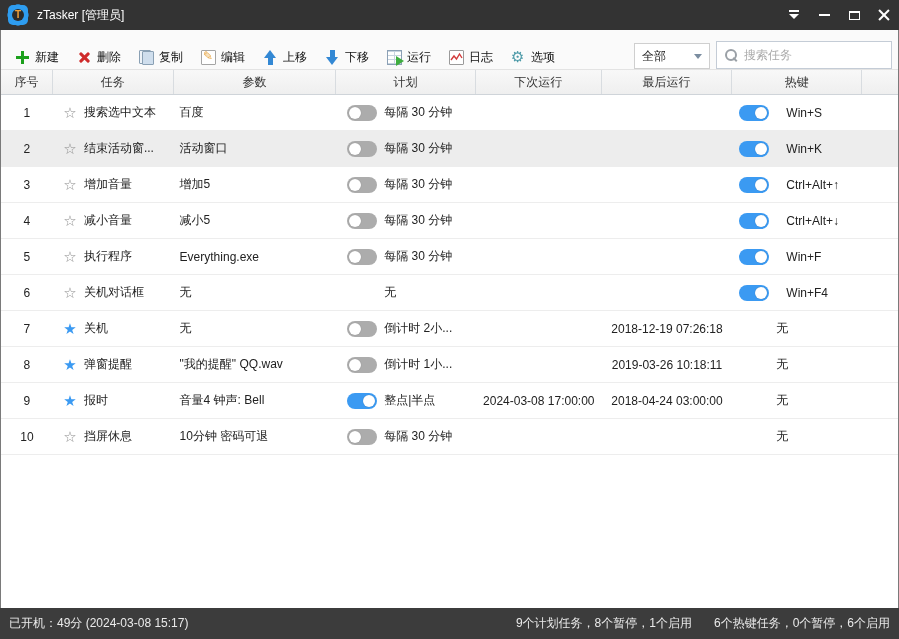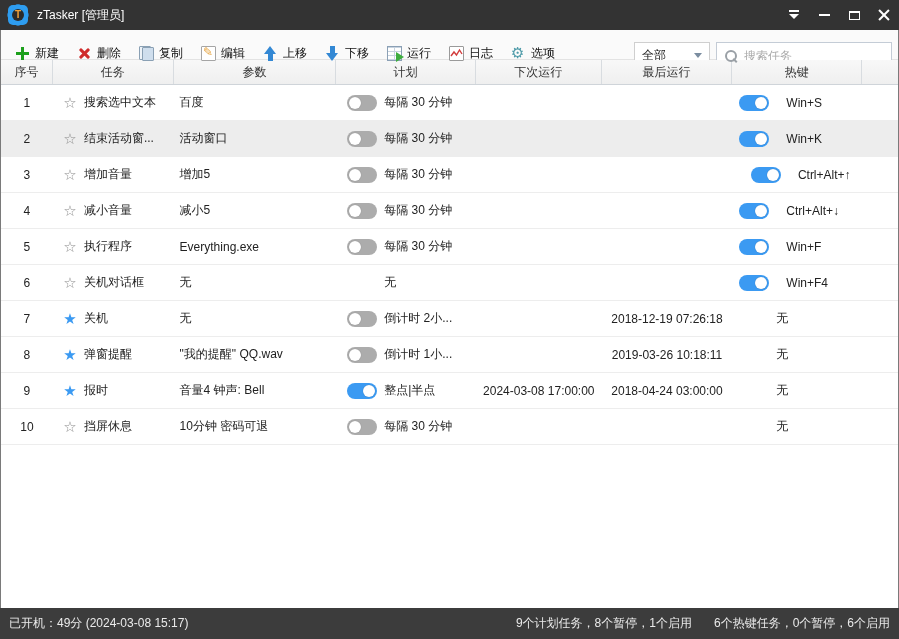--- a/index.html
+++ b/index.html
@@ -25,21 +25,21 @@
   .glyph-max { width:11px; height:9px; border:1px solid #fff; border-top:2px solid #fff; }
   .glyph-close { width:12px; height:12px; position:relative; }
   .glyph-close::before,.glyph-close::after { content:""; position:absolute; left:-1px; top:5px; width:14px; height:2px; background:#fff; }
   .glyph-close::before { transform:rotate(45deg); }
   .glyph-close::after { transform:rotate(-45deg); }
 
   
   .mid { flex:1; display:flex; flex-direction:column; border-left:1px solid #7a7a7a; border-right:1px solid #7a7a7a; background:#fff; min-height:0; }
 
   
-  .toolbar { height:30px; background:#fafafa; display:flex; align-items:flex-start; padding:12px 6px 0 5px; border-bottom:1px solid #e3e3e3; flex:none; }
+  .toolbar { height:40px; background:#fafafa; display:flex; align-items:flex-end; padding:12px 6px 0 5px; border-bottom:1px solid #e3e3e3; flex:none; }
   .tb-btn { display:flex; align-items:center; gap:5px; padding:3px 9px; color:#111; cursor:default; }
   .tb-spacer { flex:1; }
   .tb-ico { width:15px; height:15px; position:relative; flex:none; }
 
   .plus-icon::before { content:""; position:absolute; left:1px; top:6px; width:13px; height:3px; background:#1ca01c; }
   .plus-icon::after { content:""; position:absolute; left:6px; top:1px; width:3px; height:13px; background:#1ca01c; }
   .delete-icon::before,.delete-icon::after { content:""; position:absolute; left:1px; top:6px; width:13px; height:3px; background:#cf2b2b; border-radius:1px; }
   .delete-icon::before { transform:rotate(45deg); }
   .delete-icon::after { transform:rotate(-45deg); }
   .copy-icon::before { content:""; position:absolute; left:0; top:0; width:10px; height:12px; background:#eef3f8; border:1px solid #8aa0b4; border-radius:1px; }
@@ -245,21 +245,21 @@
           </div>
           <div class="cell c-params" style="width: 163px;">增加5</div>
           <div class="cell c-sched" style="width: 140px;">
             <span class="toggle off">
               <span class="knob"></span>
             </span>
             <span>每隔 30 分钟</span>
           </div>
           <div class="cell c-next" style="width: 126px;"></div>
           <div class="cell c-last" style="width: 131px;"></div>
-          <div class="cell c-hot" style="width: 130px; justify-content: center;">
+          <div class="cell c-hot" style="width: 130px;">
             <span class="toggle on">
               <span class="knob"></span>
             </span>
             <span>Ctrl+Alt+↑</span>
           </div>
           <div class="cell c-filler" style="width: 36px;"></div>
         </div>
         <div class="row">
           <div class="cell c-no" style="width: 52px;">4</div>
           <div class="cell c-task" style="width: 121px;">

